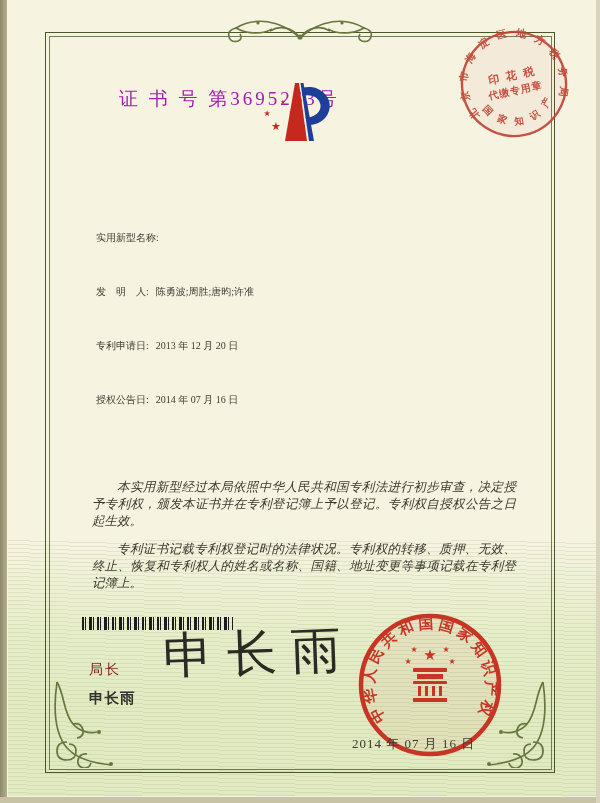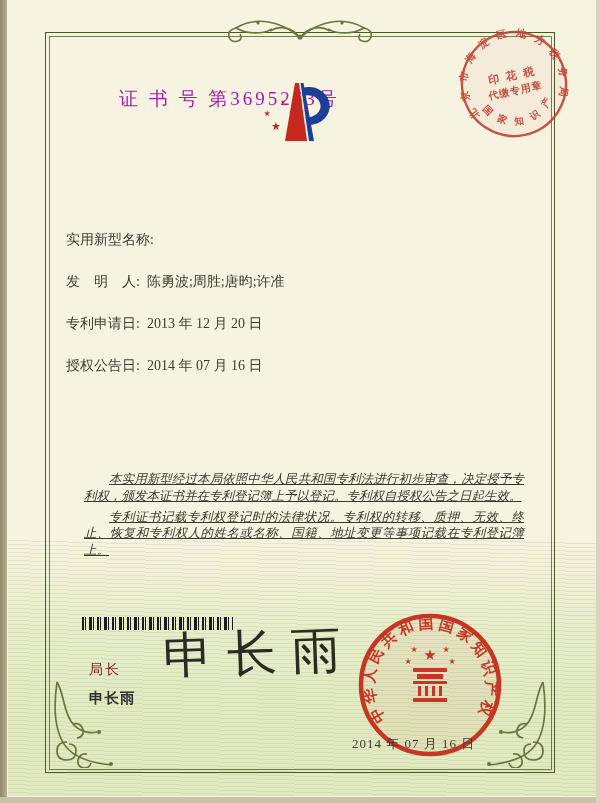--- a/index.html
+++ b/index.html
@@ -27,30 +27,30 @@
   .flourish-br{left:479px;top:680px;width:74px;height:88px;transform:scaleX(-1);}
 
   .cert-no{position:absolute;left:78px;top:86px;font-size:19px;letter-spacing:3px;
            color:#a21caf;margin-left:41px;}
   .tax-stamp{position:absolute;left:452px;top:22px;width:124px;height:124px;
            transform:rotate(-12deg);opacity:0.92;}
   .logo{position:absolute;left:252px;top:81px;width:94px;height:64px;}
   .title{position:absolute;left:0;right:0;top:154px;text-align:center;
          font-size:33px;letter-spacing:7px;font-weight:600;color:#302e28;}
 
-  .fields{position:absolute;left:66px;top:233px;width:455px;
-          display:flex;flex-direction:column;gap:28px;
-          font-size:14px;color:#3e3c32;}
+  .fields{position:absolute;left:96px;top:233px;width:455px;
+          display:flex;flex-direction:column;gap:44px;
+          font-size:10px;color:#3e3c32;}
   .field-row{display:flex;line-height:1;}
   .field-label{white-space:pre;}
   .field-value{margin-left:7px;white-space:pre;}
 
   .legal{position:absolute;left:80px;top:467px;width:448px;font-size:12.5px;
          line-height:1.34;color:#3a382e;text-align:justify;font-style:italic;}
-  .legal p{margin:4px;text-indent:2em;text-decoration:underline;}
+  .legal p{margin:12px;text-indent:2em;}
 
   .barcode{position:absolute;left:82px;top:617px;width:151px;height:13px;
       background:repeating-linear-gradient(90deg,
         #1c1c1c 0 2px, transparent 2px 3px,
         #1c1c1c 3px 4px, transparent 4px 7px,
         #1c1c1c 7px 10px, transparent 10px 11px,
         #1c1c1c 11px 12px, transparent 12px 15px);}
 
   .signer-title{position:absolute;left:89px;top:661px;font-size:14px;color:#7f1d1d;letter-spacing:2px;}
   .signer-name{position:absolute;left:89px;top:689px;font-size:14.5px;font-weight:bold;

